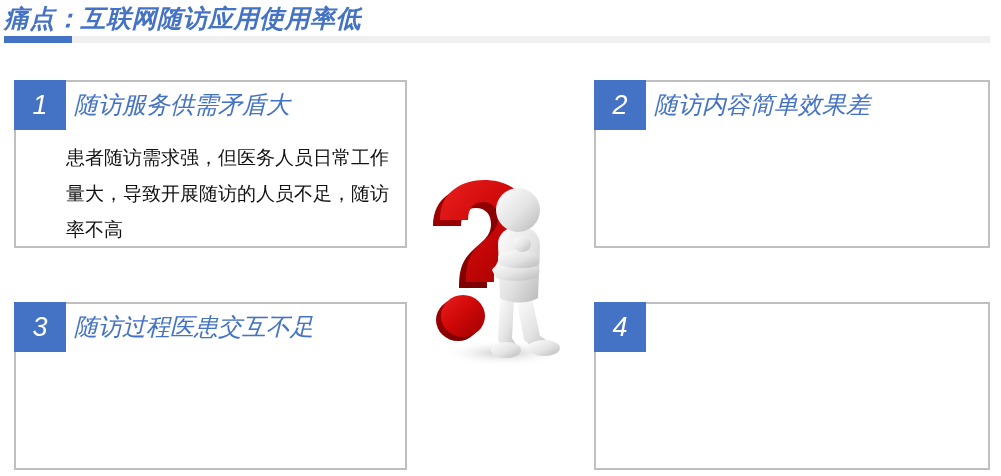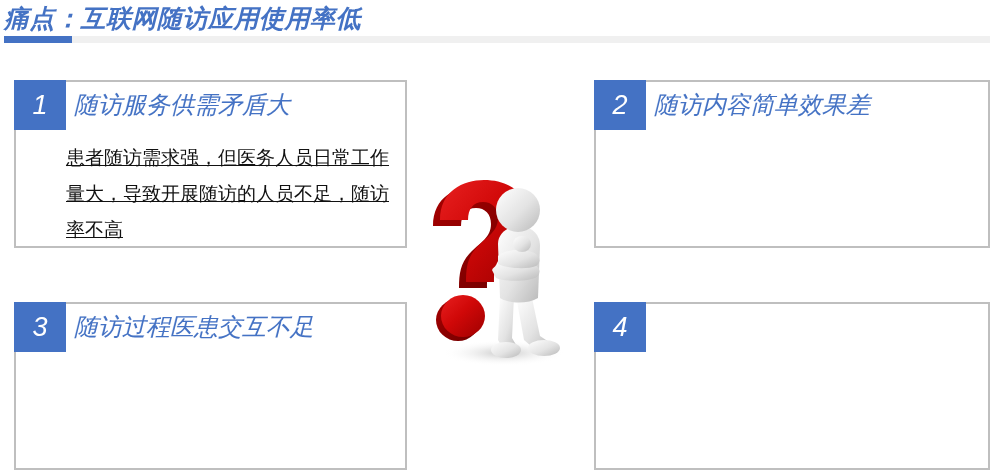--- a/index.html
+++ b/index.html
@@ -47,21 +47,20 @@
     white-space:nowrap;
     text-shadow:0.5px 0.5px 0 #ffffff, -0.5px -0.5px 0 #dbe5f5;
     z-index:2;
   }
   .card-body{
     position:absolute;left:52px;right:18px;top:60px;
     font-size:19px;line-height:36px;
     color:#111111;
     text-align:left;
     word-break:break-all;
-    text-decoration:underline;
   }
 
   
   #card1{left:14px;top:80px;width:393px;height:168px;}
   #card2{left:594px;top:80px;width:396px;height:168px;}
   #card3{left:14px;top:302px;width:393px;height:168px;}
   #card4{left:594px;top:302px;width:396px;height:168px;}
 
   
   .art{position:absolute;left:418px;top:178px;width:165px;height:195px;}

